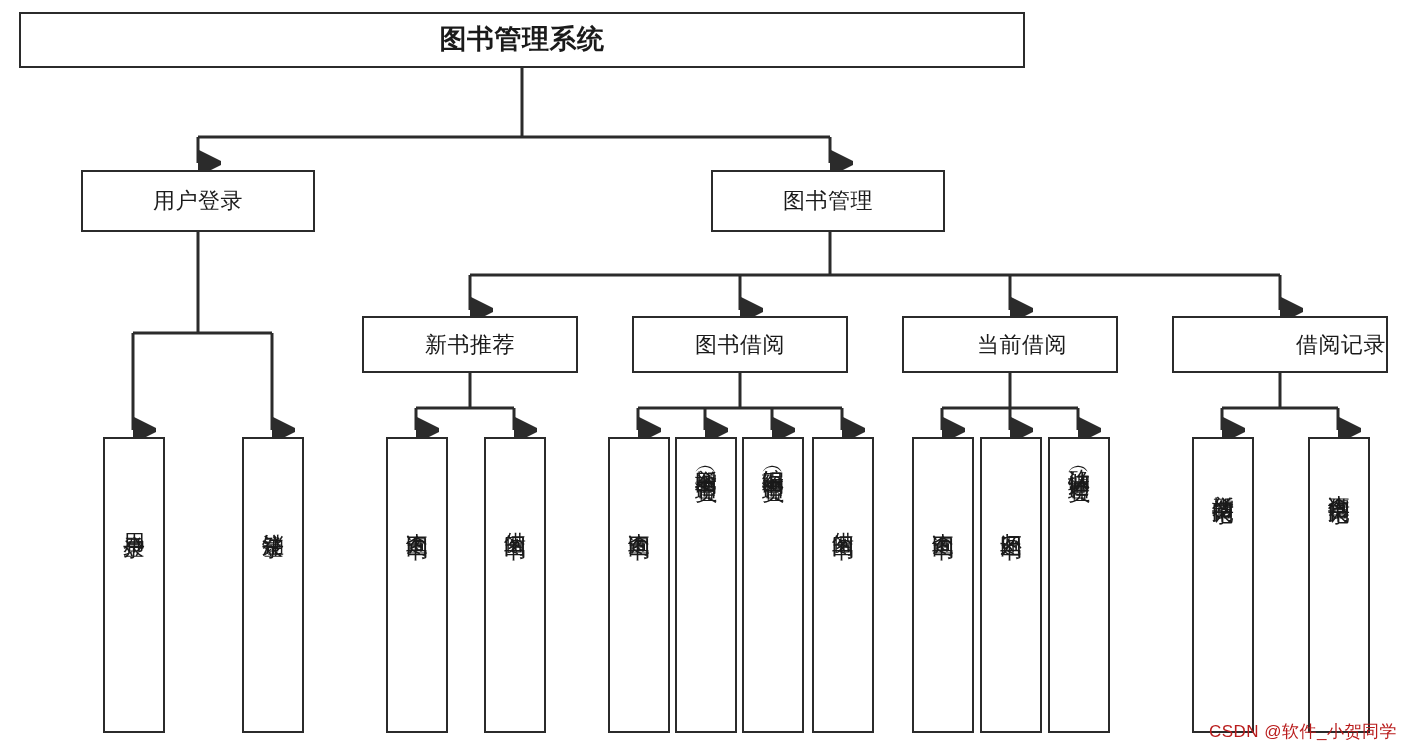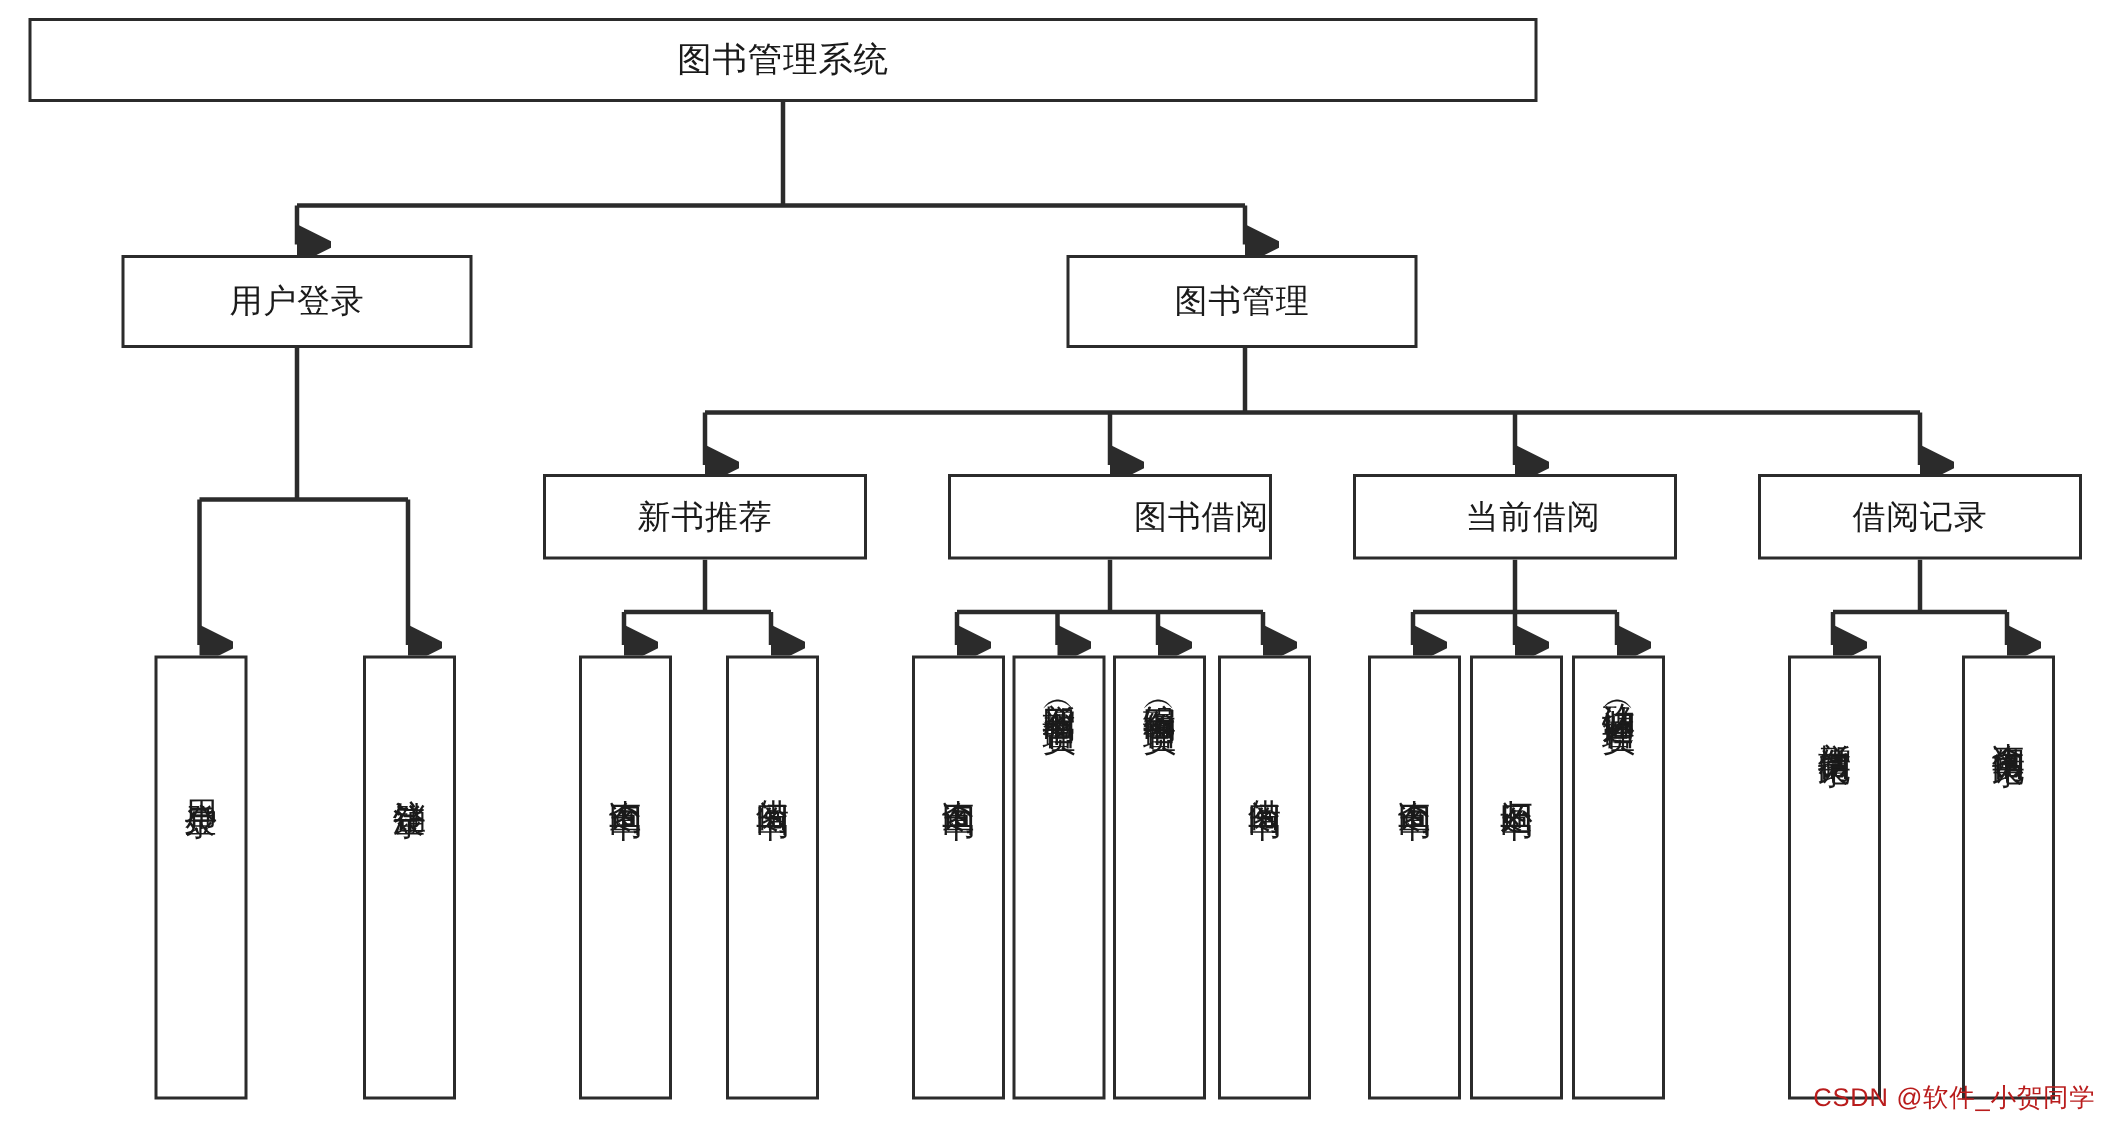--- a/index.html
+++ b/index.html
@@ -38,21 +38,21 @@
   .node .label {
     display: block;
     text-align: center;
     line-height: 1.18;
     letter-spacing: 0.5px;
   }
   .node-h .label {
     writing-mode: horizontal-tb;
     font-size: 22px;
   }
-  .node-root .label { font-size: 23px; }
+  .node-root .label { font-size: 27px; font-weight: bold; }
   .node-v {
     align-items: flex-start;
     padding-top: 6px;
   }
   .node-v .label {
     writing-mode: vertical-rl;
     text-orientation: upright;
     font-size: 22px;
     letter-spacing: 2px;
     line-height: 1;
@@ -132,27 +132,27 @@
   <div class="node node-h" style="left:81px; top:170px; width:234px; height:62px;">
     <span class="label">用户登录</span>
   </div>
   <div class="node node-h" style="left:362px; top:316px; width:216px; height:57px;">
     <span class="label">新书推荐</span>
   </div>
 
   <div class="node node-h" style="left:711px; top:170px; width:234px; height:62px;">
     <span class="label">图书管理</span>
   </div>
-  <div class="node node-h" style="left:632px; top:316px; width:216px; height:57px;justify-content:flex-end;">
+  <div class="node node-h" style="left:632px; top:316px; width:216px; height:57px;">
     <span class="label">图书借阅</span>
   </div>
   <div class="node node-h" style="left:902px; top:316px; width:216px; height:57px;padding-left:24px;">
     <span class="label">当前借阅</span>
   </div>
-  <div class="node node-h" style="left:1172px; top:316px; width:216px; height:57px;">
+  <div class="node node-h" style="left:1172px; top:316px; width:216px; height:57px;justify-content:flex-end;">
     <span class="label">借阅记录</span>
   </div>
 
   <div class="node node-v mid" style="left:103px; top:437px; width:62px; height:296px;">
     <span class="label">用户登录</span>
   </div>
   <div class="node node-v mid" style="left:242px; top:437px; width:62px; height:296px;">
     <span class="label">注销登录</span>
   </div>
 

